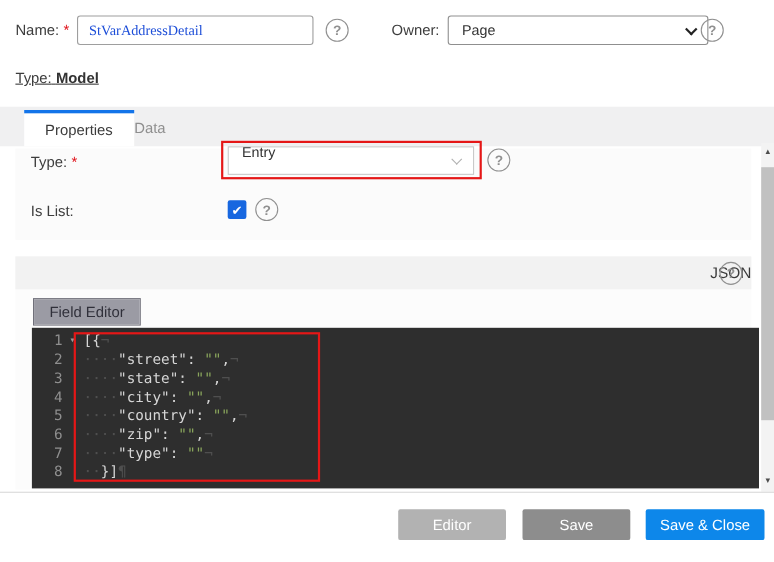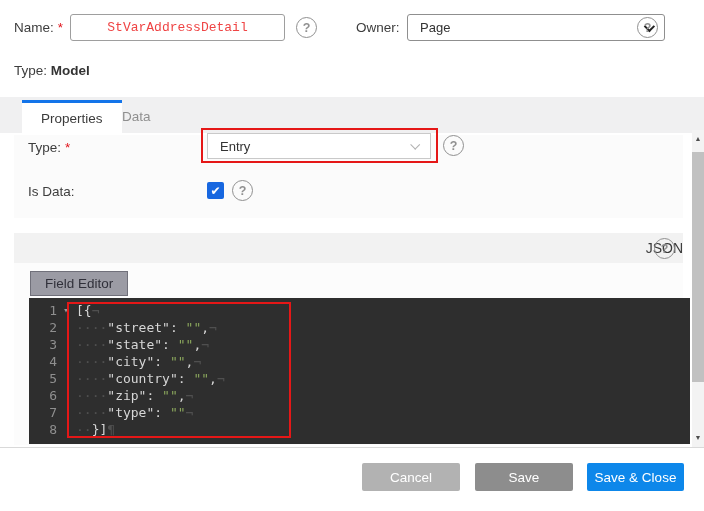--- a/index.html
+++ b/index.html
@@ -4,23 +4,23 @@
 <style>
   * { margin:0; padding:0; box-sizing:border-box; }
   body { font-family:"Liberation Sans", sans-serif; background:#fff; }
   #screen { position:relative; width:704px; height:511px; background:#fff; overflow:hidden; }
 
   .lbl { position:absolute; font-size:13.5px; color:#3d3d3d; white-space:nowrap; }
   .req { color:#e0131b; margin-left:4px; }
   .row-flex { display:flex; align-items:flex-start; }
 
   .text-input { position:absolute; width:215px; height:27px; border:1px solid #9e9e9e; border-radius:3px;
-    font-family:Liberation Mono, monospace; font-size:13px; color:#ef4444; padding:0 10px; background:#fff;text-align:center; }
-
-  .fake-select { position:absolute; width:258px; height:27px; border:1px solid #8f8f8f; border-radius:3px;
+    font-family:Liberation Serif, serif; font-size:13px; color:#1d4ed8; padding:0 10px; background:#fff; }
+
+  .fake-select { position:absolute; width:237px; height:27px; border:1px solid #8f8f8f; border-radius:3px;
     background:#fff; display:flex; align-items:center; padding:0 12px; font-size:13px; color:#333; cursor:pointer; }
   .sel-chev { position:absolute; right:12px; top:9px; width:8px; height:8px;
     border-right:2px solid #222; border-bottom:2px solid #222; transform:rotate(45deg) translateY(-2px); }
 
   .help { position:absolute; width:21px; height:21px; border:1.5px solid #909090; border-radius:50%;
     color:#909090; font-size:12.5px; font-weight:bold; display:flex; align-items:center; justify-content:center;
     background:transparent; cursor:pointer; }
 
   .bold { font-weight:bold; color:#333; }
 
@@ -30,21 +30,21 @@
     font-size:13.5px; cursor:pointer; }
   .tab.active { left:22px; background:#fff; border-top:3px solid #1374e9; color:#3b3b3b; }
   .tab.inactive { left:103px; color:#8f8f8f; }
 
   
   .panel { position:absolute; left:14px; top:135px; width:669px; height:83px; background:#fbfbfb; }
 
   .redbox { position:absolute; border:2px solid #e51717; background:transparent; pointer-events:none; z-index:5; }
 
   .dropdown { position:absolute; left:207px; top:133px; width:224px; height:26px; background:#fff;
-    border:1px solid #c9c9c9; display:flex; align-items:center; padding:0 12px; font-size:13px; color:#333; cursor:pointer; }
+    border:1px solid #c9c9c9; display:flex; align-items:flex-end; padding:12px 12px; font-size:13px; color:#333; cursor:pointer; }
   .dd-chev { position:absolute; right:12px; top:8px; width:7px; height:7px;
     border-right:1.5px solid #b0b0b0; border-bottom:1.5px solid #b0b0b0; transform:rotate(45deg) translateY(-1px); }
 
   .checkbox { position:absolute; left:207px; top:182px; width:17px; height:17px; background:#1767e0;
     border-radius:2px; color:#fff; font-size:12px; display:flex; align-items:center; justify-content:center; cursor:pointer; }
 
   
   .json-section { position:absolute; left:14px; top:233px; width:669px; height:212px; background:#fcfcfc; }
   .json-header { position:absolute; left:0; top:0; width:100%; height:30px; background:#f2f2f2;
     display:flex; align-items:center;justify-content:flex-end; }
@@ -78,21 +78,21 @@
   .sb-up { top:2px; }
   .sb-down { bottom:4px; }
   .sb-thumb { position:absolute; left:0; top:22px; width:12px; height:230px; background:#c1c1c1; cursor:grab; }
 
   
   .footer-divider { position:absolute; left:0; top:447px; width:704px; height:1px; background:#d9d9d9; }
   .btn { position:absolute; top:463px; height:28px; border:none; border-radius:2px; color:#fff;
     font-family:"Liberation Sans", sans-serif; font-size:13.5px; cursor:pointer; }
   .btn-cancel { left:362px; width:98px; background:#b2b2b2; }
   .btn-save { left:475px; width:98px; background:#8d8d8d; }
-  .btn-saveclose { left:587px; width:97px; background:#0d87ea; }
+  .btn-saveclose { left:587px; width:108px; background:#0d87ea; }
 </style>
 </head>
 <body>
 
 <div id="screen">
 
   <div class="lbl row-flex" style="left:14px; top:20px;">
     <span>Name:</span>
     <span class="req">*</span>
   </div>
@@ -106,21 +106,21 @@
     <span class="req">*</span>
   </div>
   <div class="fake-select" style="left:407px; top:14px;">
     <span>Page</span>
     <span class="sel-chev"></span>
   </div>
   <div class="help" style="left:637px; top:17px;">
     <span>?</span>
   </div>
 
-  <div class="lbl" style="left:14px; top:63px;">
+  <div class="lbl" style="left:14px; top:63px;text-decoration:underline;">
     <span>Type:</span>
     <span class="bold">Model</span>
   </div>
 
   <div class="tabbar">
     <div class="tab active">
       <span>Properties</span>
     </div>
     <div class="tab inactive">
       <span>Data</span>
@@ -135,21 +135,21 @@
   </div>
   <div class="dropdown">
     <span>Entry</span>
     <span class="dd-chev"></span>
   </div>
   <div class="redbox" style="left:201px; top:128px; width:237px; height:35px;"></div>
   <div class="help" style="left:443px; top:135px;">
     <span>?</span>
   </div>
 
-  <div class="lbl" style="left:28px; top:184px;">Is Data:</div>
+  <div class="lbl" style="left:28px; top:184px;">Is List:</div>
   <div class="checkbox">
     <span>✔</span>
   </div>
   <div class="help" style="left:232px; top:180px;">
     <span>?</span>
   </div>
 
   <div class="json-section">
     <div class="json-header">
       <span class="json-title">JSON</span>
@@ -219,17 +219,17 @@
     <div class="sb-arrow sb-up">
       <span>▲</span>
     </div>
     <div class="sb-thumb"></div>
     <div class="sb-arrow sb-down">
       <span>▼</span>
     </div>
   </div>
 
   <div class="footer-divider"></div>
-  <button class="btn btn-cancel">Cancel</button>
+  <button class="btn btn-cancel">Editor</button>
   <button class="btn btn-save">Save</button>
   <button class="btn btn-saveclose">Save &amp; Close</button>
 
 </div>
 
 </body></html>

